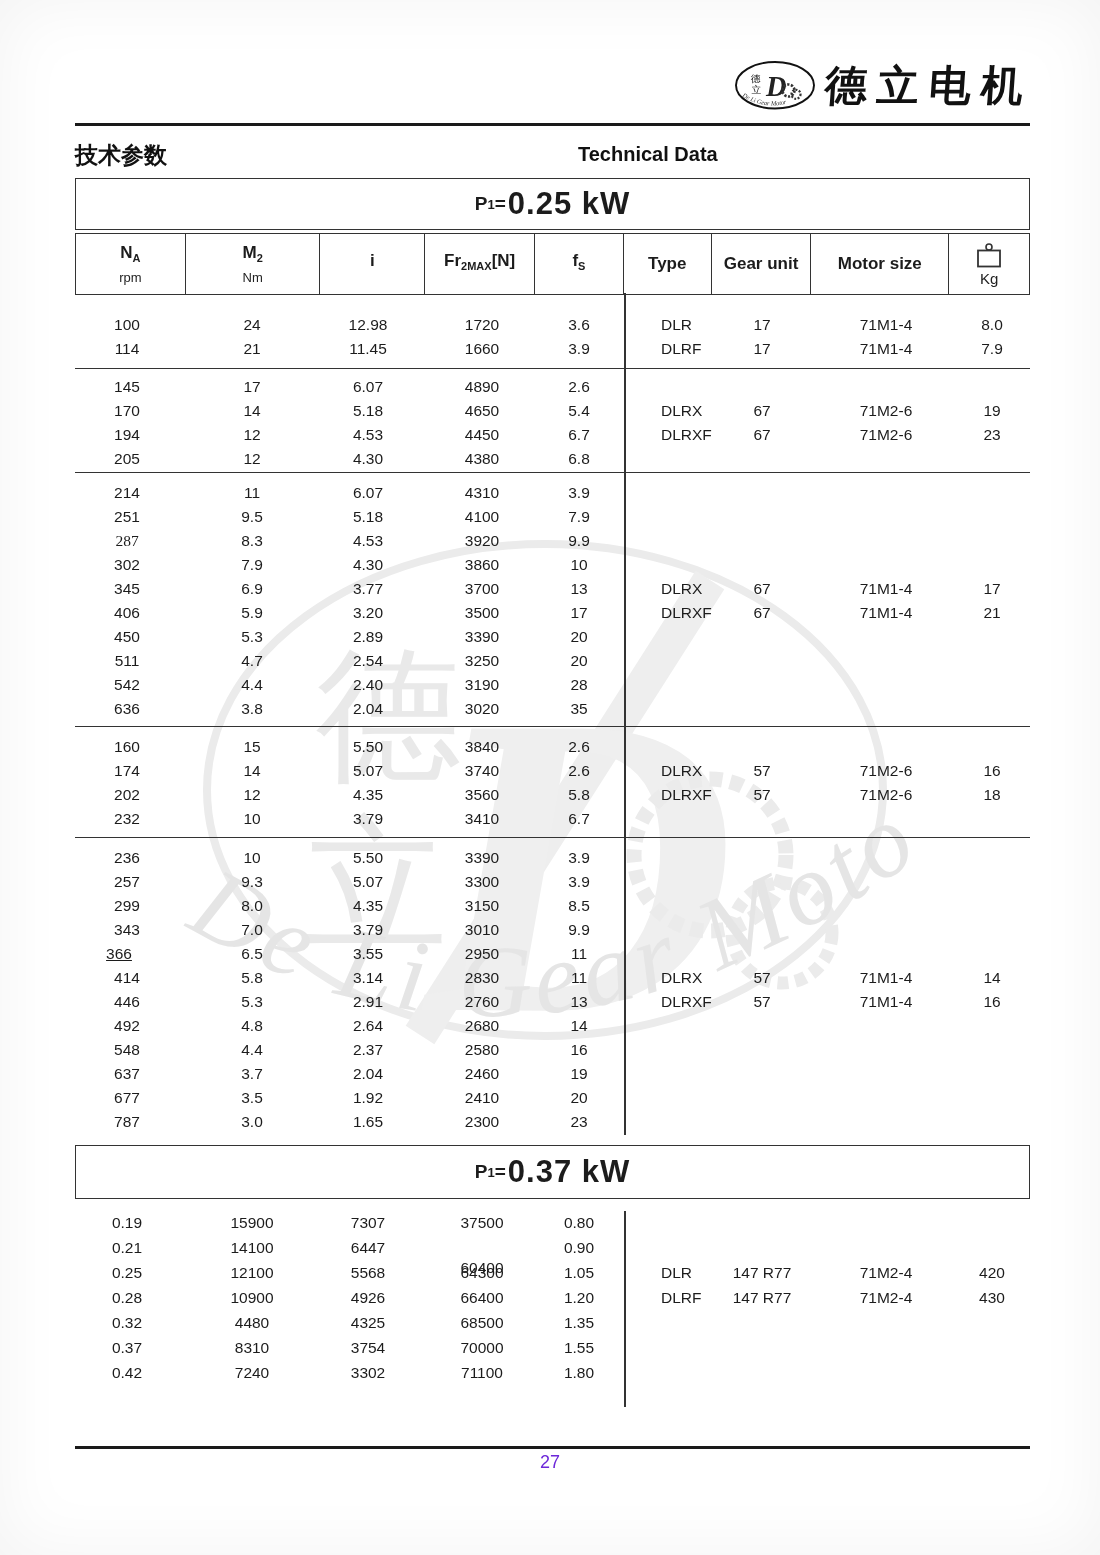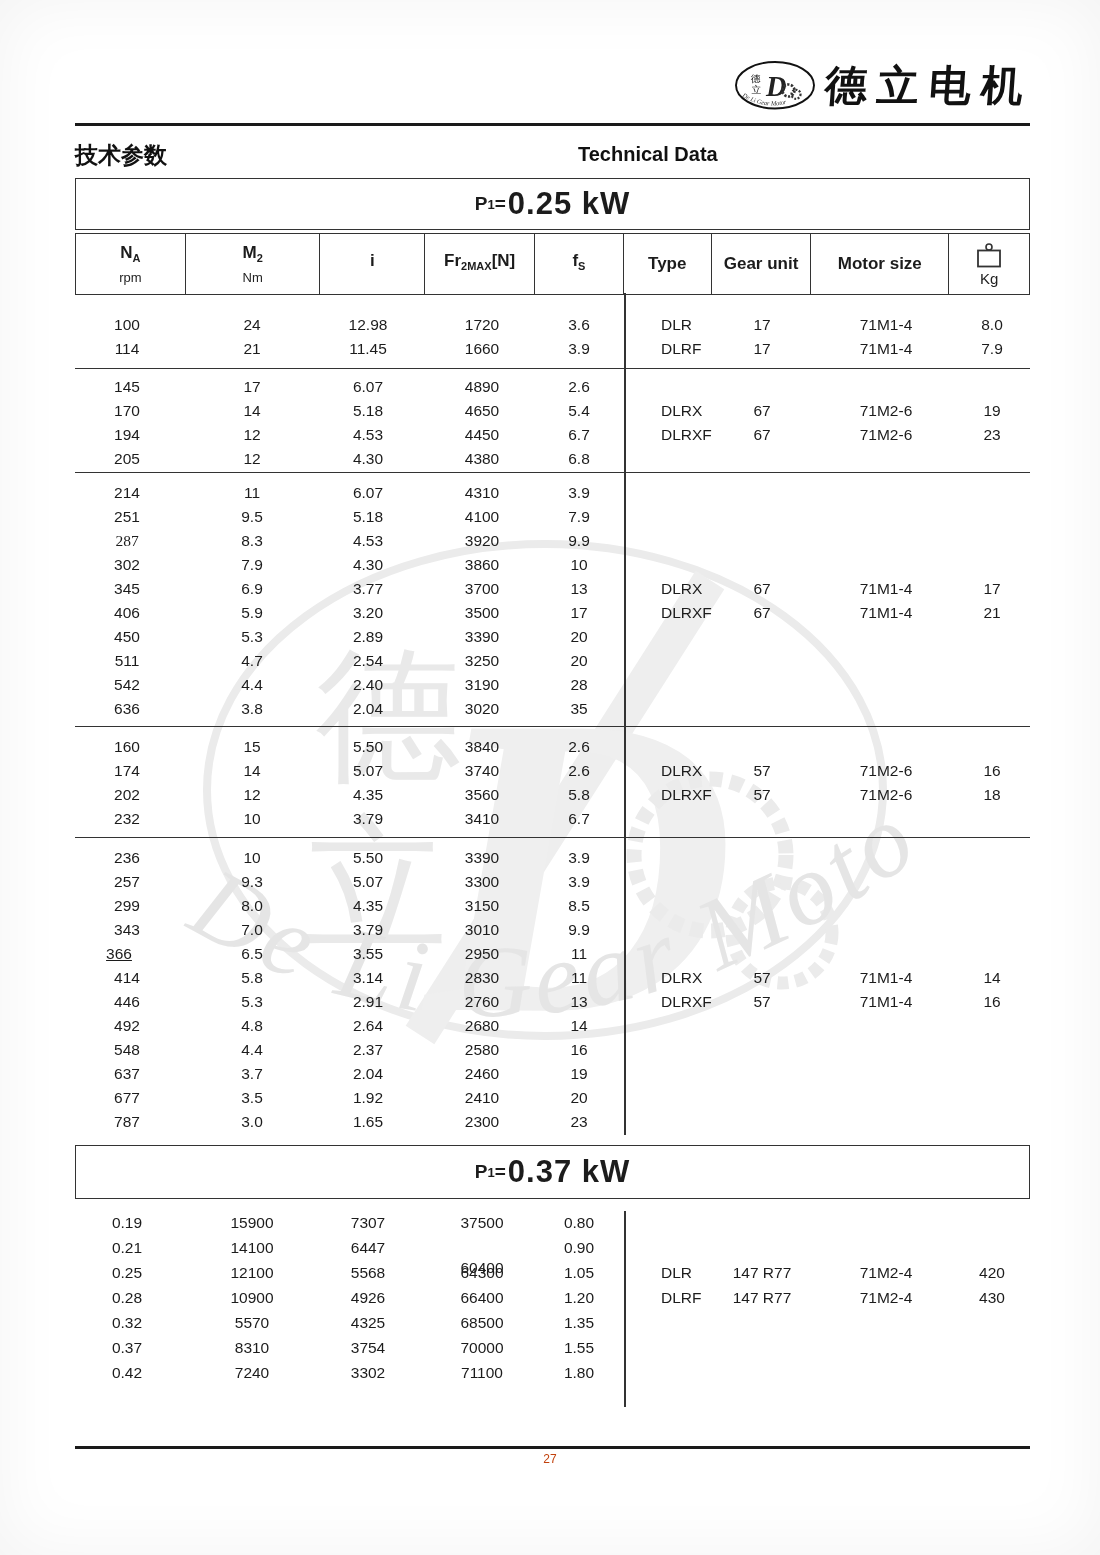--- a/index.html
+++ b/index.html
@@ -31,21 +31,21 @@
   .data-area{position:absolute;left:75px;width:955px;}
   .vline{position:absolute;width:1.6px;background:#333;}
   .group{position:absolute;left:0;width:955px;box-sizing:border-box;}
   .group.divided{border-bottom:1.6px solid #333;}
   .drow{position:absolute;left:0;width:549px;}
   .dcell{position:absolute;transform:translateX(-50%);font-size:15.5px;color:#1c1c1c;white-space:nowrap;}
   .tline{position:absolute;left:549px;width:406px;}
   .tcell{position:absolute;font-size:15.5px;color:#1c1c1c;white-space:nowrap;}
   .tcell.centered{transform:translateX(-50%);}
   
-  .page-num{position:absolute;left:0;width:1100px;top:1452px;text-align:center;font-size:12px;color:#c2410c;}
+  .page-num{position:absolute;left:0;width:1100px;top:1452px;text-align:center;font-size:18px;color:#6d28d9;}
   
   .watermark{position:absolute;left:170px;top:535px;width:760px;height:565px;z-index:0;pointer-events:none;}
   .content-layer{position:relative;z-index:1;}
 </style>
 </head>
 <body>
 
 <div class="sheet">
 
   <div class="watermark">
@@ -462,21 +462,21 @@
             </div>
             <div class="drow" style="top: 88px; height: 25px; line-height: 25px;">
               <span class="dcell" style="left: 52px;">0.28</span>
               <span class="dcell" style="left: 177px;">10900</span>
               <span class="dcell" style="left: 293px;">4926</span>
               <span class="dcell" style="left: 407px;">66400</span>
               <span class="dcell" style="left: 504px;">1.20</span>
             </div>
             <div class="drow" style="top: 113px; height: 25px; line-height: 25px;">
               <span class="dcell" style="left: 52px;">0.32</span>
-              <span class="dcell" style="left: 177px;">5570</span>
+              <span class="dcell" style="left: 177px;">4480</span>
               <span class="dcell" style="left: 293px;">4325</span>
               <span class="dcell" style="left: 407px;">68500</span>
               <span class="dcell" style="left: 504px;">1.35</span>
             </div>
             <div class="drow" style="top: 138px; height: 25px; line-height: 25px;">
               <span class="dcell" style="left: 52px;">0.37</span>
               <span class="dcell" style="left: 177px;">8310</span>
               <span class="dcell" style="left: 293px;">3754</span>
               <span class="dcell" style="left: 407px;">70000</span>
               <span class="dcell" style="left: 504px;">1.55</span>

